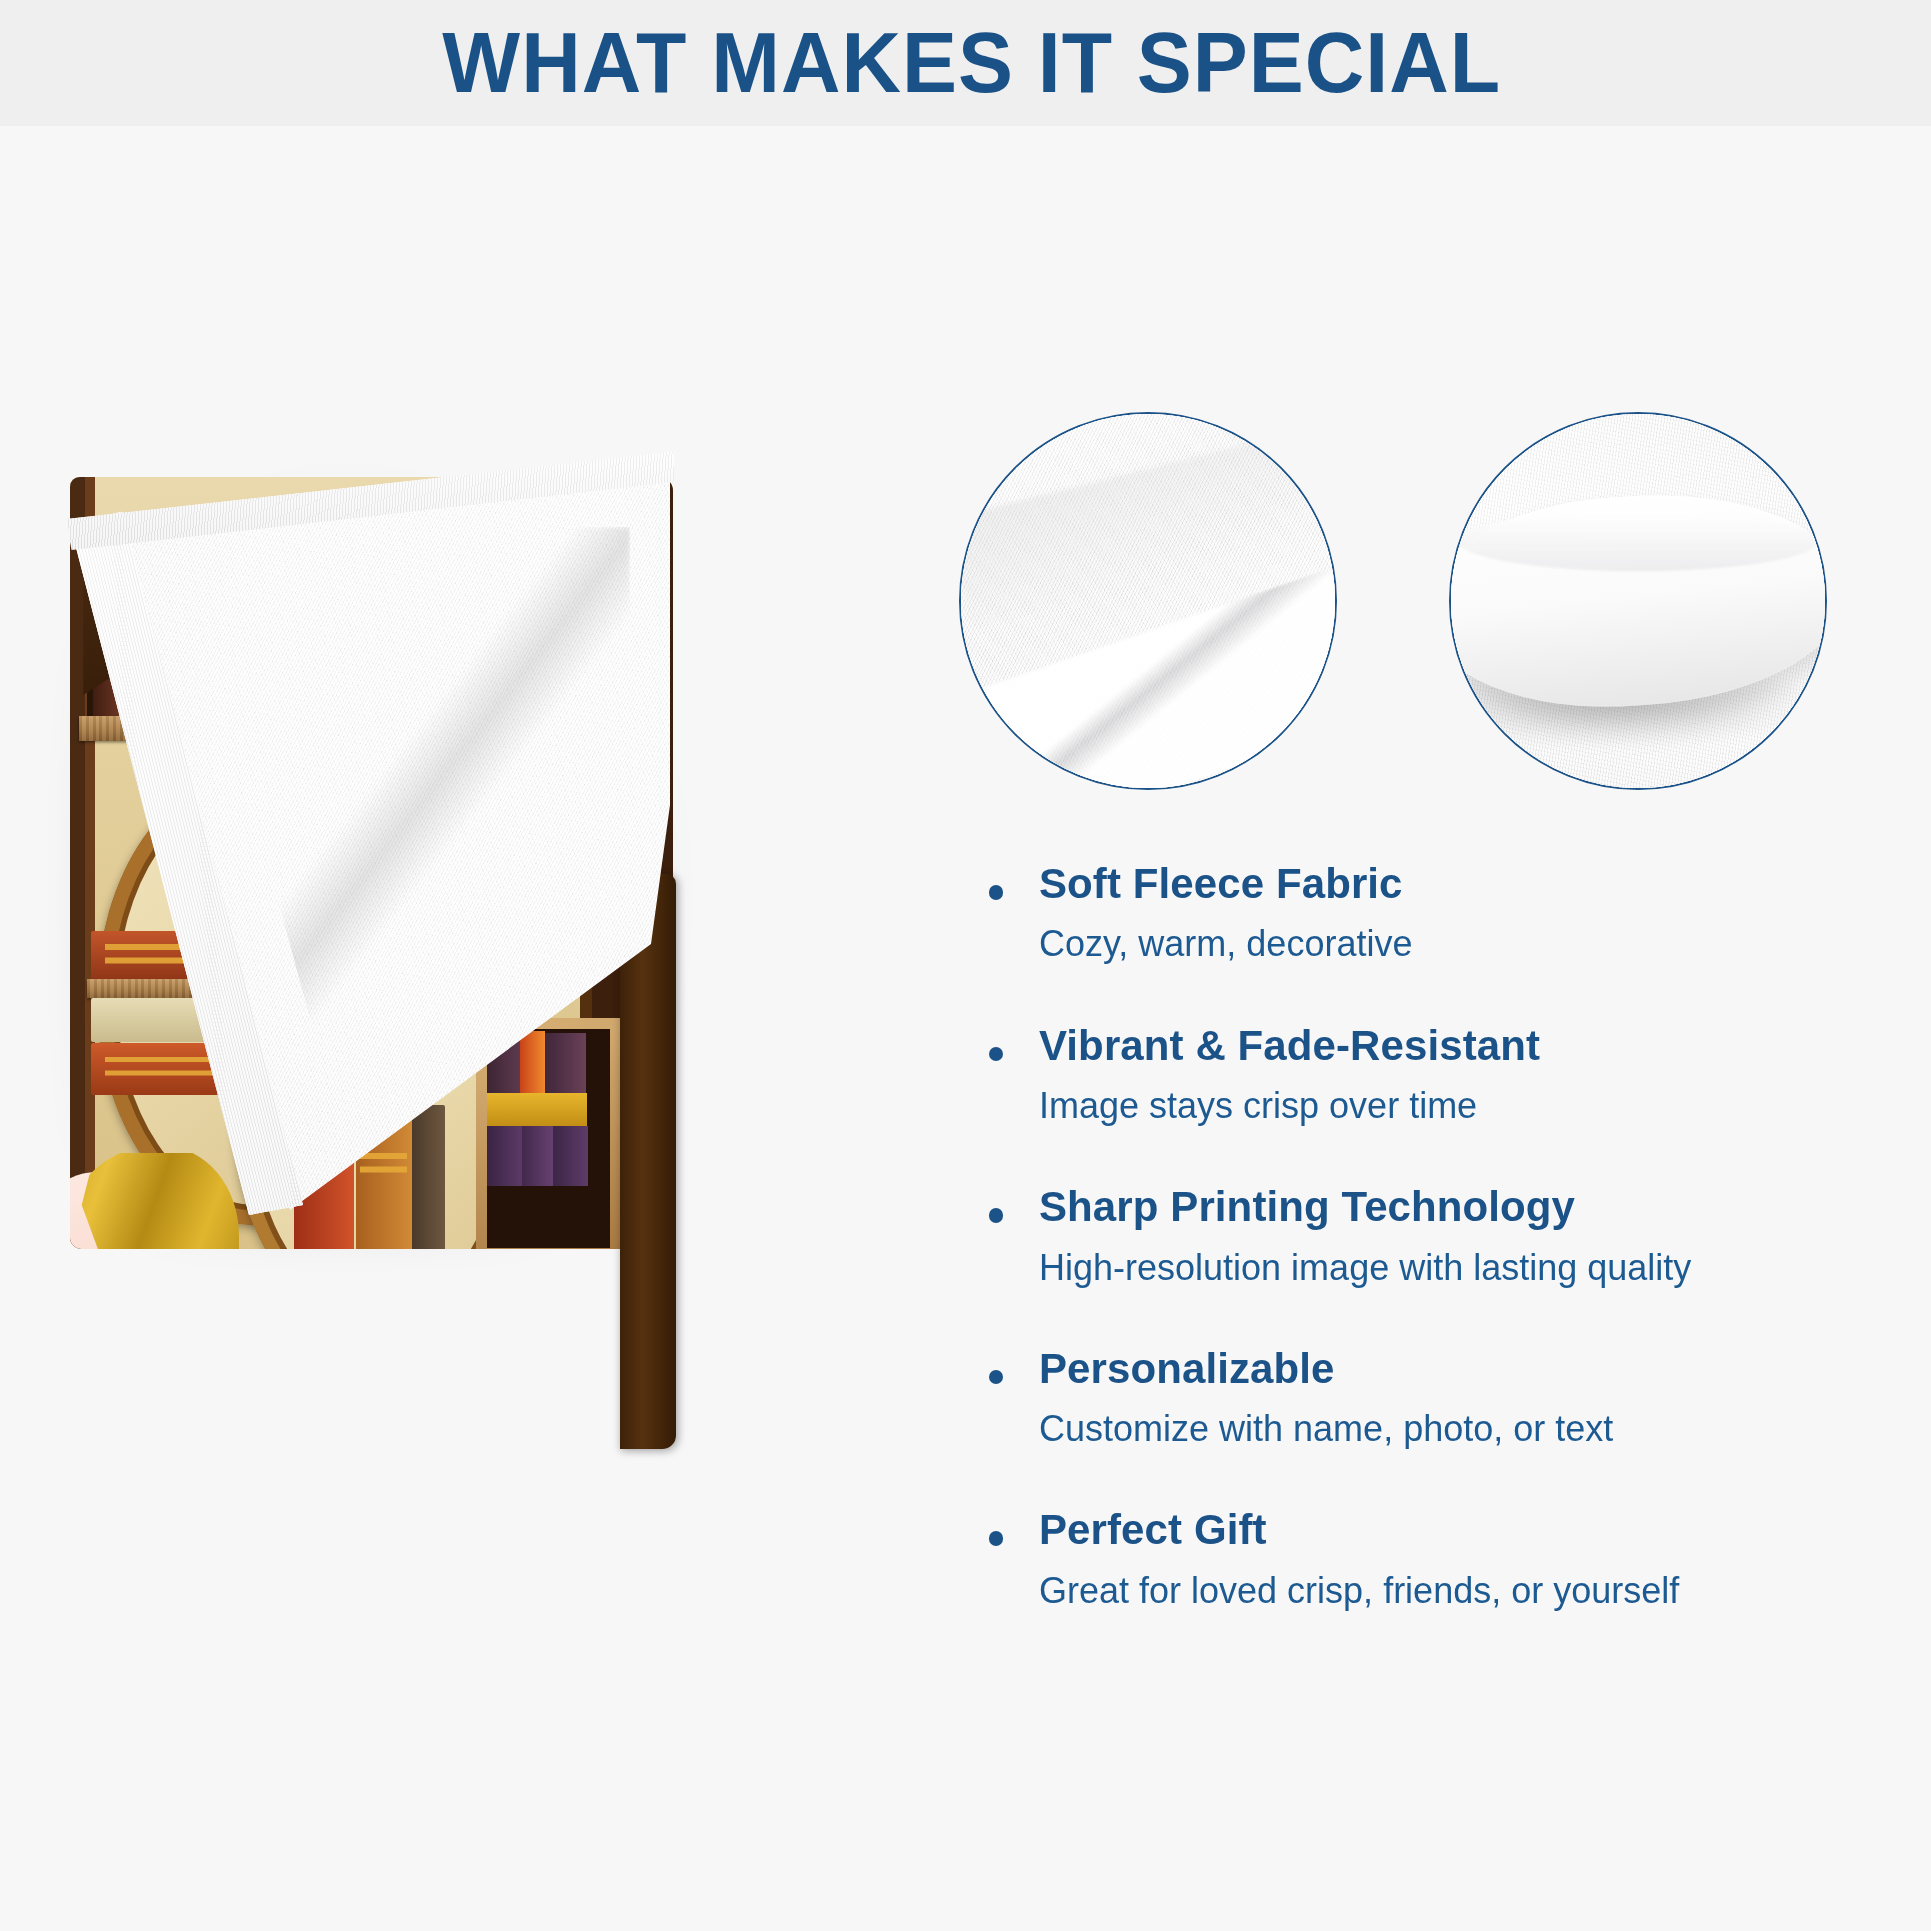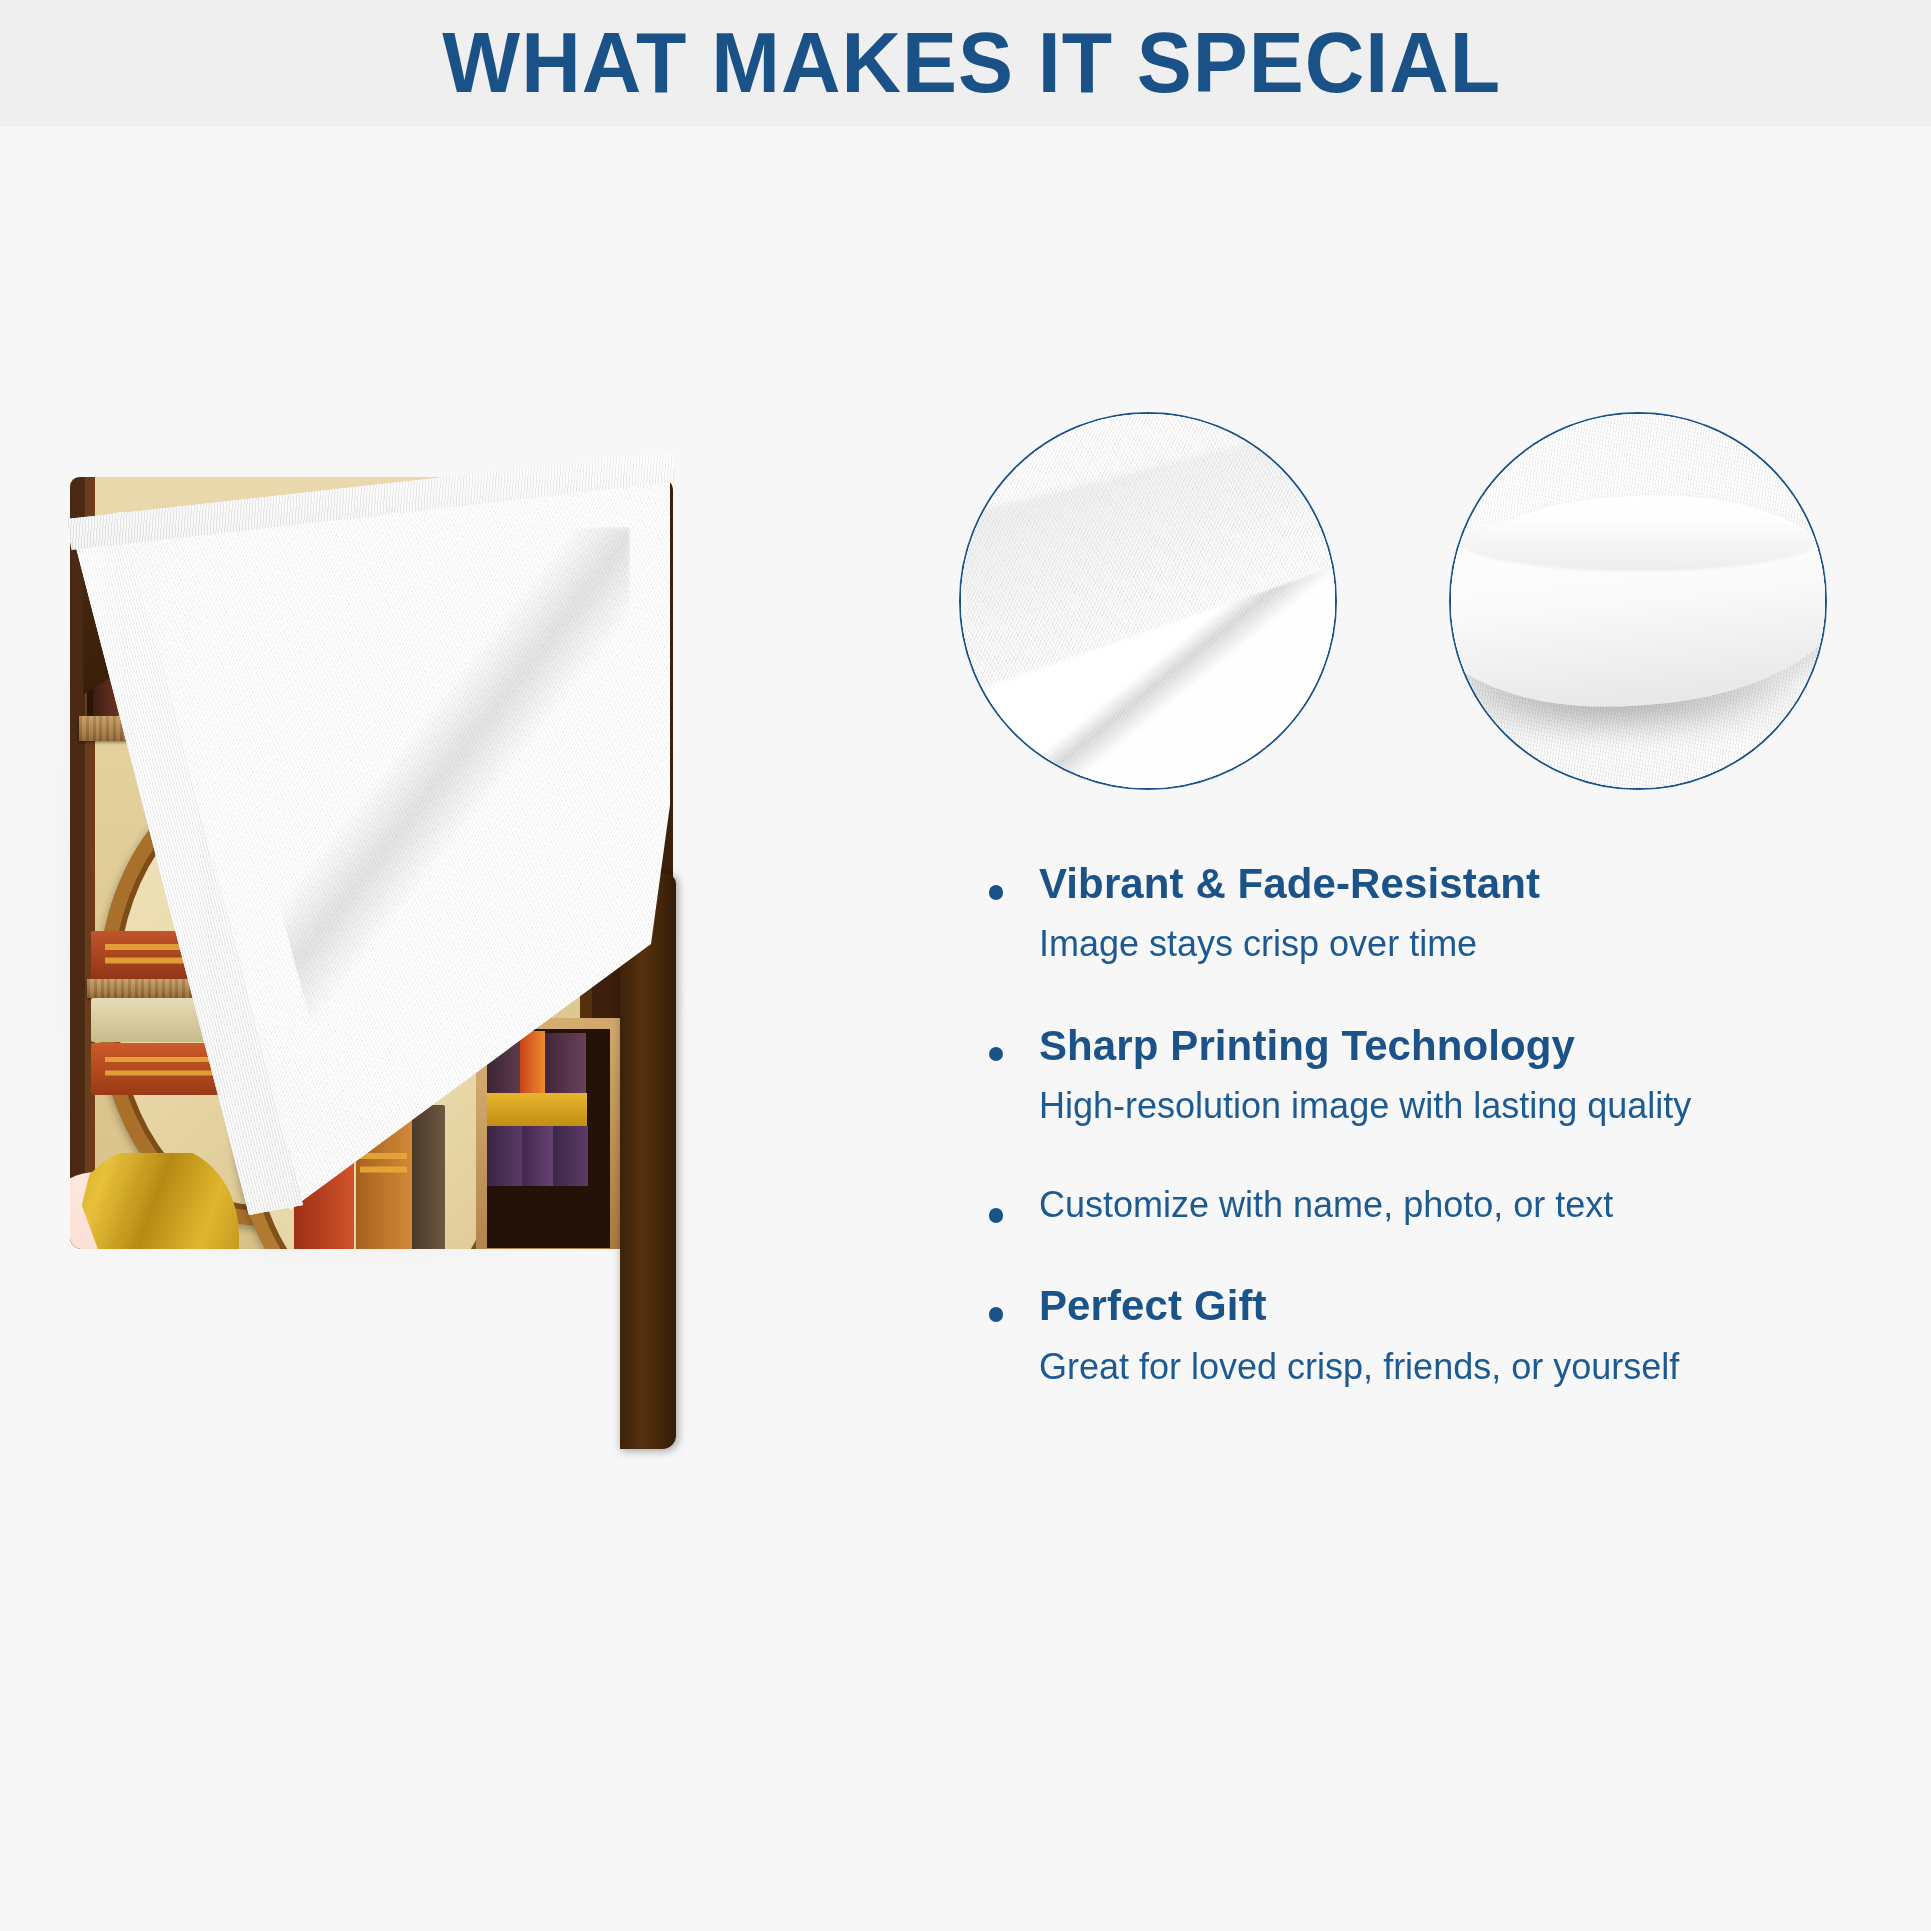--- a/index.html
+++ b/index.html
@@ -392,35 +392,41 @@
   <div class="circle" id="circle-2">
     <div class="circle-inner">
       <div class="pad-shadow"></div>
       <div class="pad"></div>
       <div class="pad-lip"></div>
     </div>
   </div>
 
   <div class="features">
 
+    <div class="feature">
+      <span class="bullet"></span>
+      <div class="f-title">Soft Fleece Fabric</div>
+      <div class="f-desc">Cozy, warm, decorative</div>
+    </div>
 
     <div class="feature">
       <span class="bullet"></span>
       <div class="f-title">Vibrant &amp; Fade-Resistant</div>
       <div class="f-desc">Image stays crisp over time</div>
     </div>
 
     <div class="feature">
       <span class="bullet"></span>
       <div class="f-title">Sharp Printing Technology</div>
       <div class="f-desc">High-resolution image with lasting quality</div>
     </div>
 
     <div class="feature">
       <span class="bullet"></span>
+      <div class="f-title">Personalizable</div>
       <div class="f-desc">Customize with name, photo, or text</div>
     </div>
 
     <div class="feature">
       <span class="bullet"></span>
       <div class="f-title">Perfect Gift</div>
       <div class="f-desc">Great for loved crisp, friends, or yourself</div>
     </div>
 
   </div>

